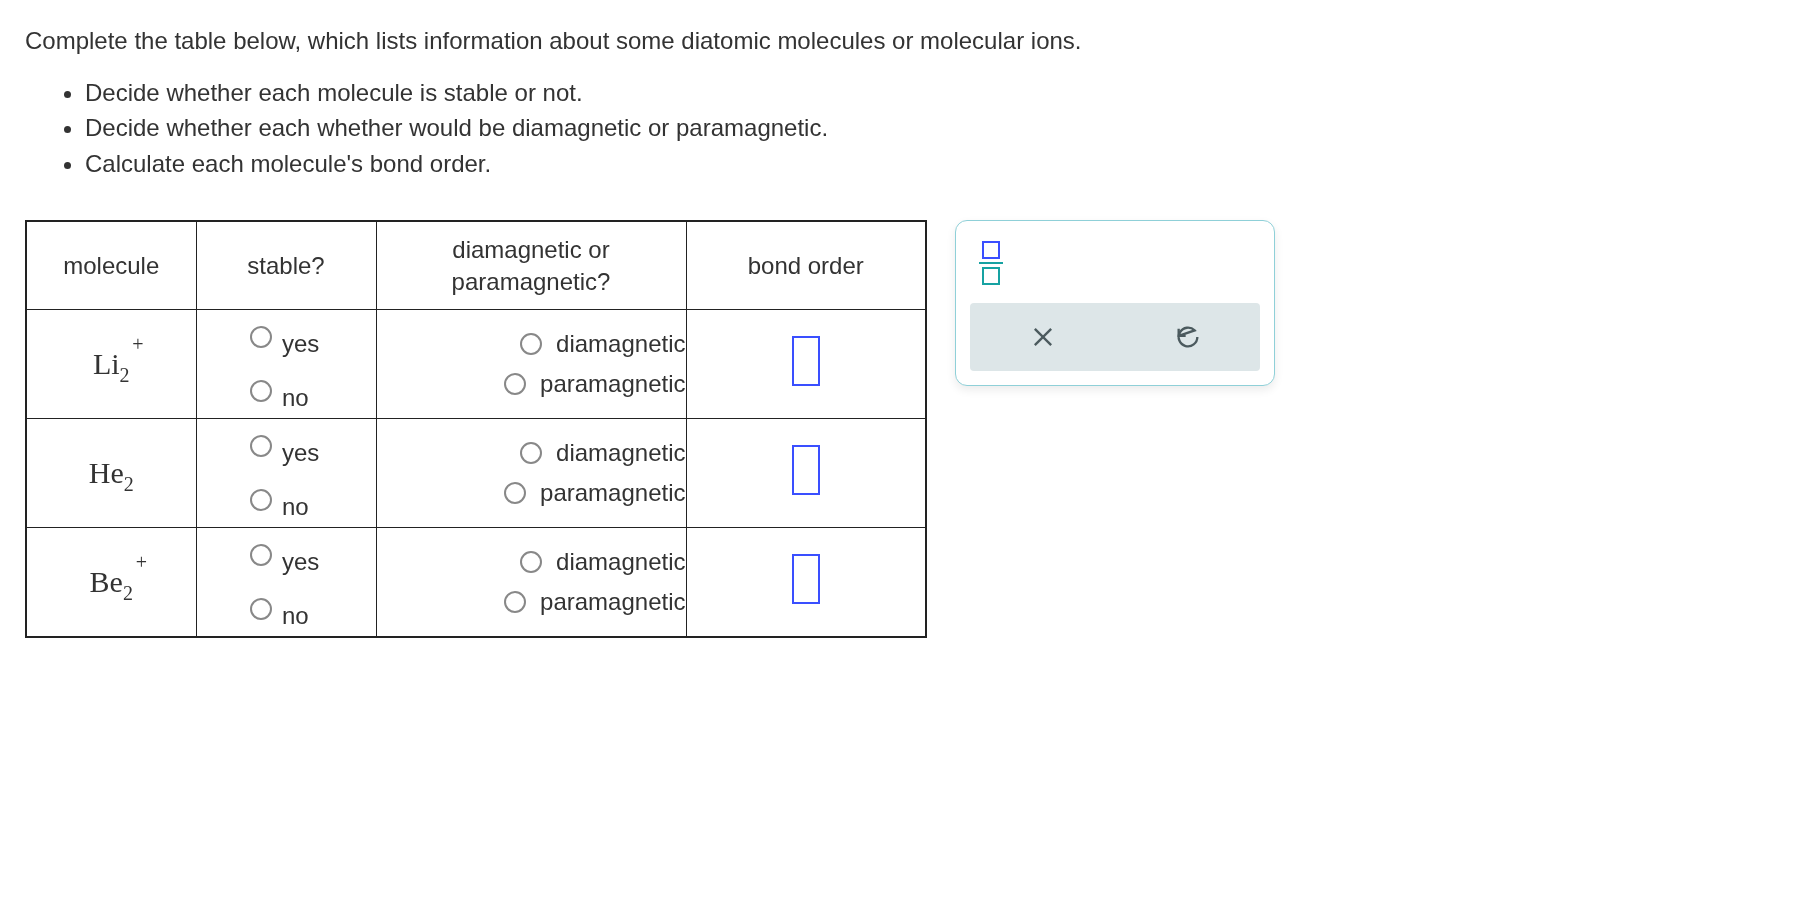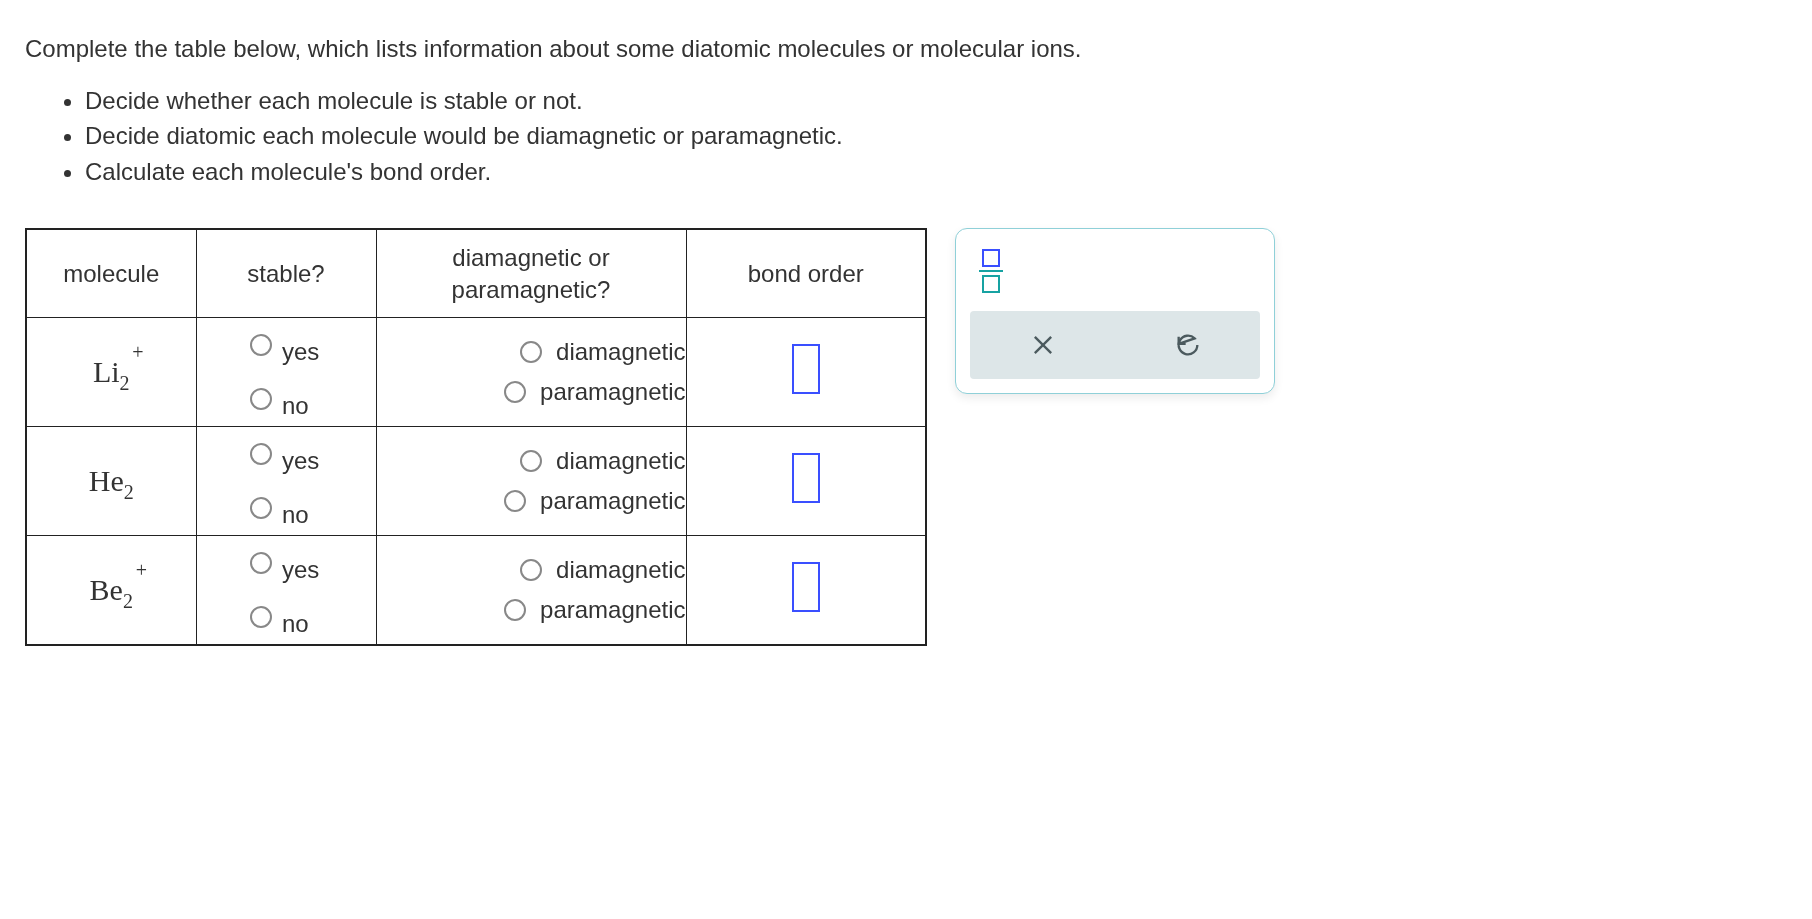--- a/index.html
+++ b/index.html
@@ -6,21 +6,21 @@
   body {
     margin: 0;
     padding: 20px 25px;
     font-family: Arial, Helvetica, sans-serif;
     font-size: 24px;
     color: #333;
     background: #fff;
     width: 1812px;
     height: 919px;
   }
-  .intro p { margin: 12px 0 18px 0; line-height: 1.4; }
+  .intro p { margin: 4px 0 18px 0; line-height: 1.4; }
   .intro ul { margin: 0 0 40px 0; padding-left: 52px; }
   .intro li { margin: 2px 8px; line-height: 1.4; }
   .content-row { display: flex; align-items: flex-start; gap: 28px; }
   table.mol {
     border-collapse: collapse;
     border: 2px solid #222;
   }
   table.mol th, table.mol td {
     border: 1px solid #222;
     padding: 0;
@@ -100,21 +100,21 @@
   .tb-btn { width: 36px; height: 36px; display: flex; align-items: center; justify-content: center; cursor: pointer; color: #4b5a5e; }
   .tb-btn svg { width: 28px; height: 28px; stroke: #4b5a5e; stroke-width: 2; fill: none; }
 </style>
 </head>
 <body>
 
 <div class="intro">
   <p>Complete the table below, which lists information about some diatomic molecules or molecular ions.</p>
   <ul>
     <li>Decide whether each molecule is stable or not.</li>
-    <li>Decide diatomic each molecule would be diamagnetic or paramagnetic.</li>
+    <li>Decide whether each whether would be diamagnetic or paramagnetic.</li>
     <li>Calculate each molecule's bond order.</li>
   </ul>
 </div>
 
 <div class="content-row">
 
 <table class="mol">
   <tbody>
         <tr>
     <th class="col-mol">molecule</th>

